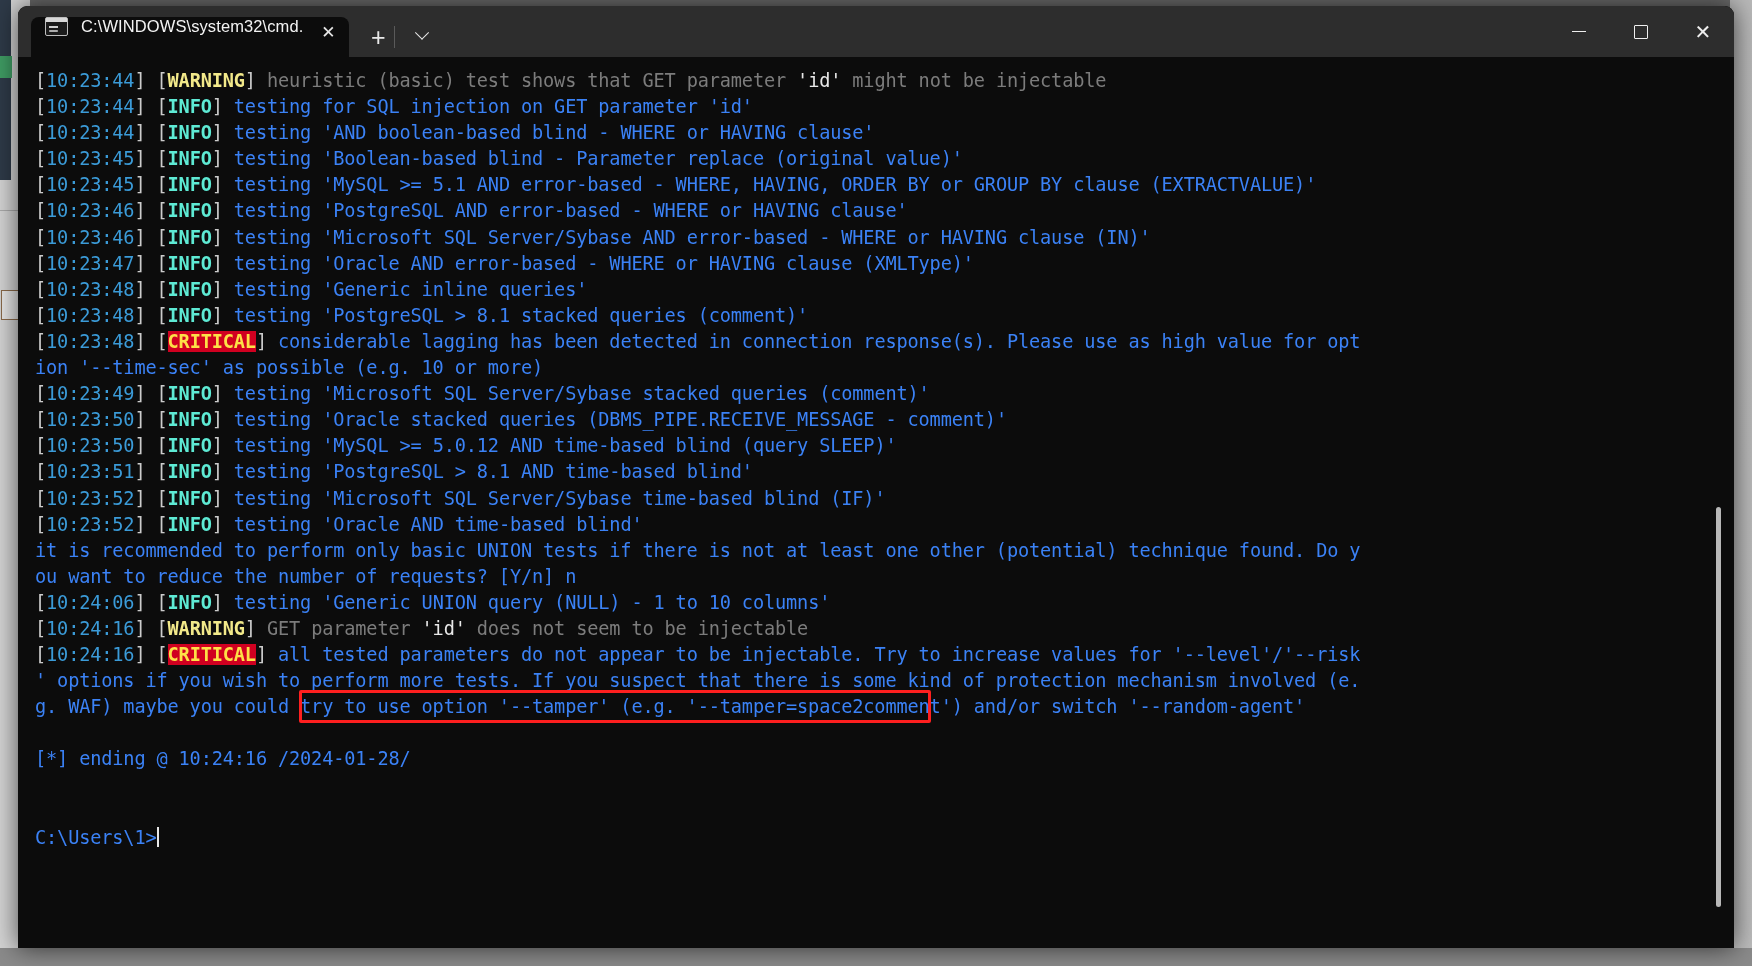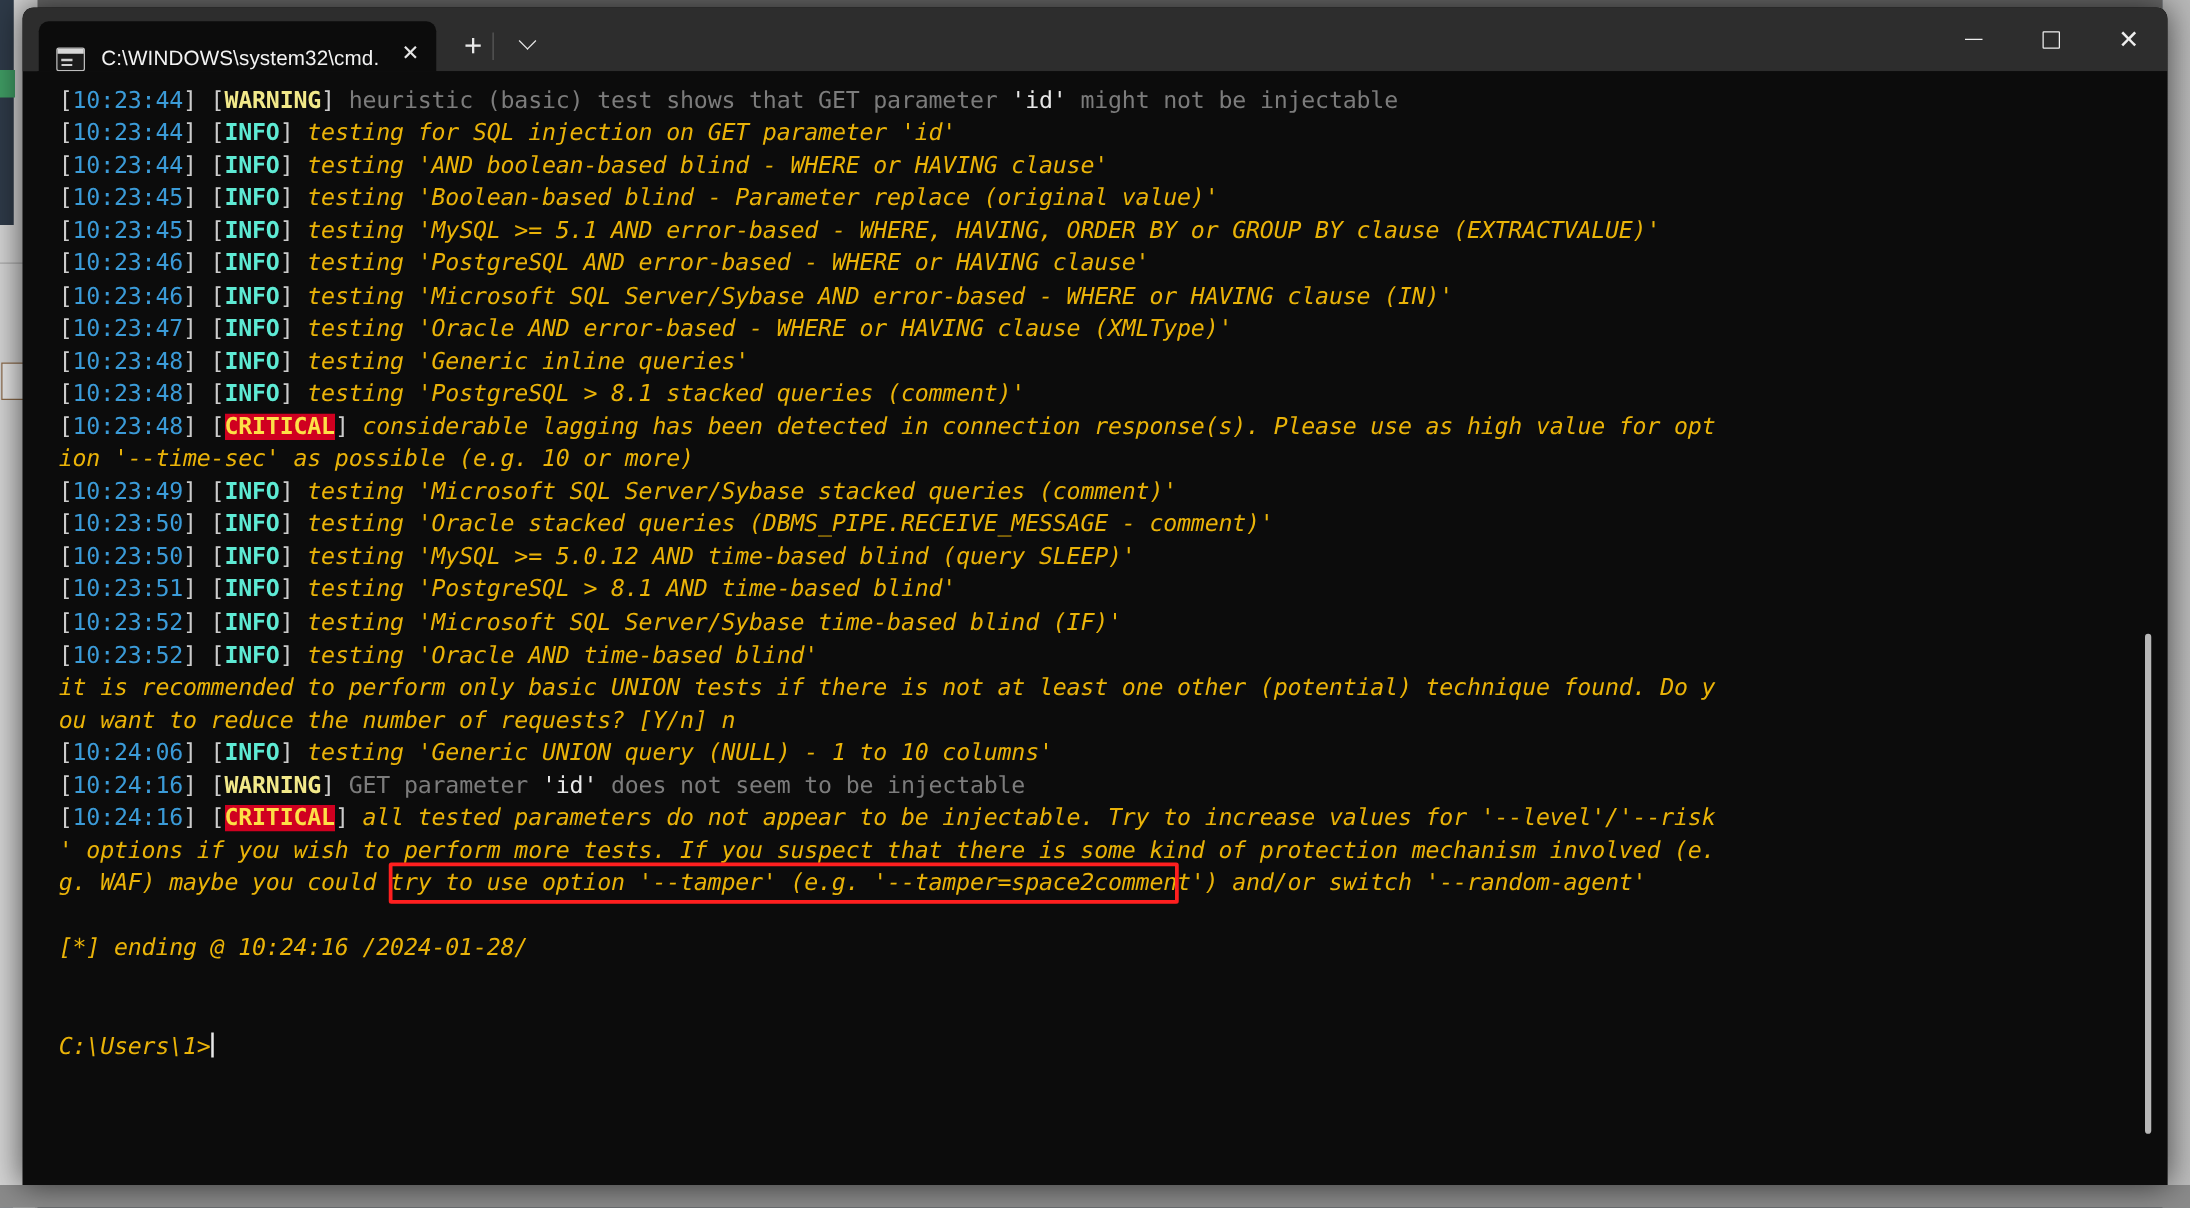--- a/index.html
+++ b/index.html
@@ -96,21 +96,21 @@
     font-family: "Liberation Sans", sans-serif;
   }
   #tabstrip {
     display: flex;
     align-items: flex-end;
     height: 100%;
     padding-left: 13px;
   }
   .tab {
     display: flex;
-    align-items: flex-end;
+    align-items: flex-start;
     height: 40px;
     margin-bottom: 0;
     padding: 0 6px 0 14px;
     background: #0c0c0c;
     border-radius: 8px 8px 0 0;
     color: #ffffff;
     min-width: 300px;
     box-sizing: border-box;
   }
   .tab-icon {
@@ -195,39 +195,38 @@
   .wc .x { font-size: 20px; line-height: 1; font-weight: 300; }
 
   
   #terminal {
     position: relative;
     height: 891px;
     background: #0c0c0c;
     padding: 11px 0 0 17px;
     box-sizing: border-box;
     overflow: hidden;
-    margin-left: 12px;
   }
   #termtext {
     font-family: "DejaVu Sans Mono", monospace;
     font-size: 18.6px;
     line-height: 26.1px;
     color: #cccccc;
     white-space: pre;
     letter-spacing: -0.15px;
   }
   .ln { display: block; height: 26.1px; }
   .ts   { color: #3b9bd8; }
   .brk  { color: #cccccc; }
   .info { color: #5eead4; font-weight: 700; }
   .warn { color: #f2e98a; font-weight: 700; }
   .crit { color: #fde047; background: #d00020; font-weight: 700; }
   .dim  { color: #7c7c7c; }
   .bright { color: #e8e8e8; }
-  .txt  { color: #eab308; font-style: italic; }
+  .txt  { color: #3b82f6; }
 
   
   #annotation-box {
     position: absolute;
     left: 281px;
     top: 633px;
     width: 632px;
     height: 33px;
     border: 3px solid #ff1f1f;
     border-radius: 2px;

